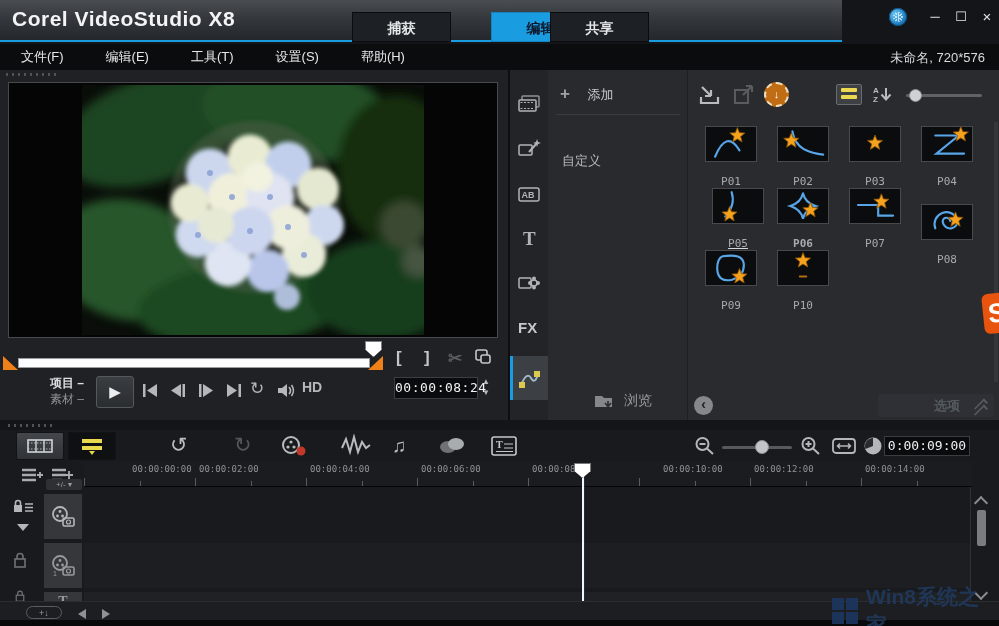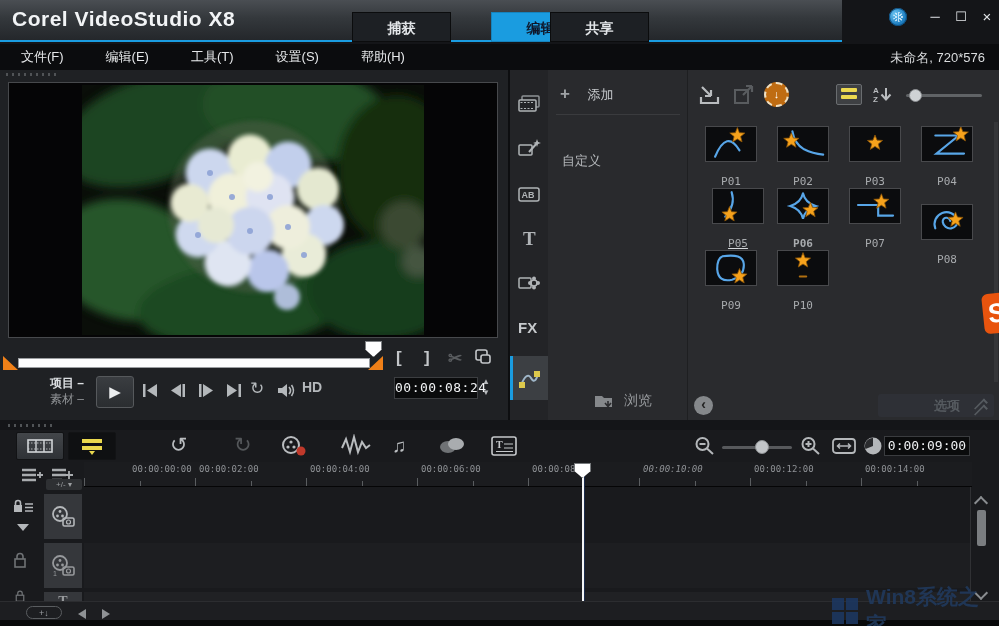--- a/index.html
+++ b/index.html
@@ -522,21 +522,21 @@
         <div class="rtick" style="left: 611px; height: 5px;"></div>
         <div class="rtick" style="left: 666px; height: 8px;"></div>
         <div class="rtick" style="left: 722px; height: 5px;"></div>
         <div class="rtick" style="left: 777px; height: 8px;"></div>
         <div class="rtick" style="left: 833px; height: 5px;"></div>
         <span class="rlabel" style="left: 4px; margin-left: 44px;">00:00:00:00</span>
         <span class="rlabel" style="left: 115px;">00:00:02:00</span>
         <span class="rlabel" style="left: 226px;">00:00:04:00</span>
         <span class="rlabel" style="left: 337px;">00:00:06:00</span>
         <span class="rlabel" style="left: 448px;">00:00:08:00</span>
-        <span class="rlabel" style="left: 559px; font-style: italic;">00:00:10:00</span>
+        <span class="rlabel" style="left: 579px;">00:00:10:00</span>
         <span class="rlabel" style="left: 670px; text-align: center;">00:00:12:00</span>
         <span class="rlabel" style="left: 781px;">00:00:14:00</span>
       </div>
     <div id="pm-chip" class="abs">+/- ▾</div>
 
     <svg class="railico abs" style="top:67px" width="22" height="18" viewBox="0 0 22 18">
       <rect x="1" y="8" width="8" height="7" fill="#b4b7ba"></rect>
         <path d="M2.5 8 v-2 a2.5 2.5 0 0 1 5 0 v2" stroke="#b4b7ba" stroke-width="1.6" fill="none"></path>
       <path d="M12 7 h8 M12 10.5 h8 M12 14 h8" stroke="#b4b7ba" stroke-width="1.6"></path>
     </svg>

